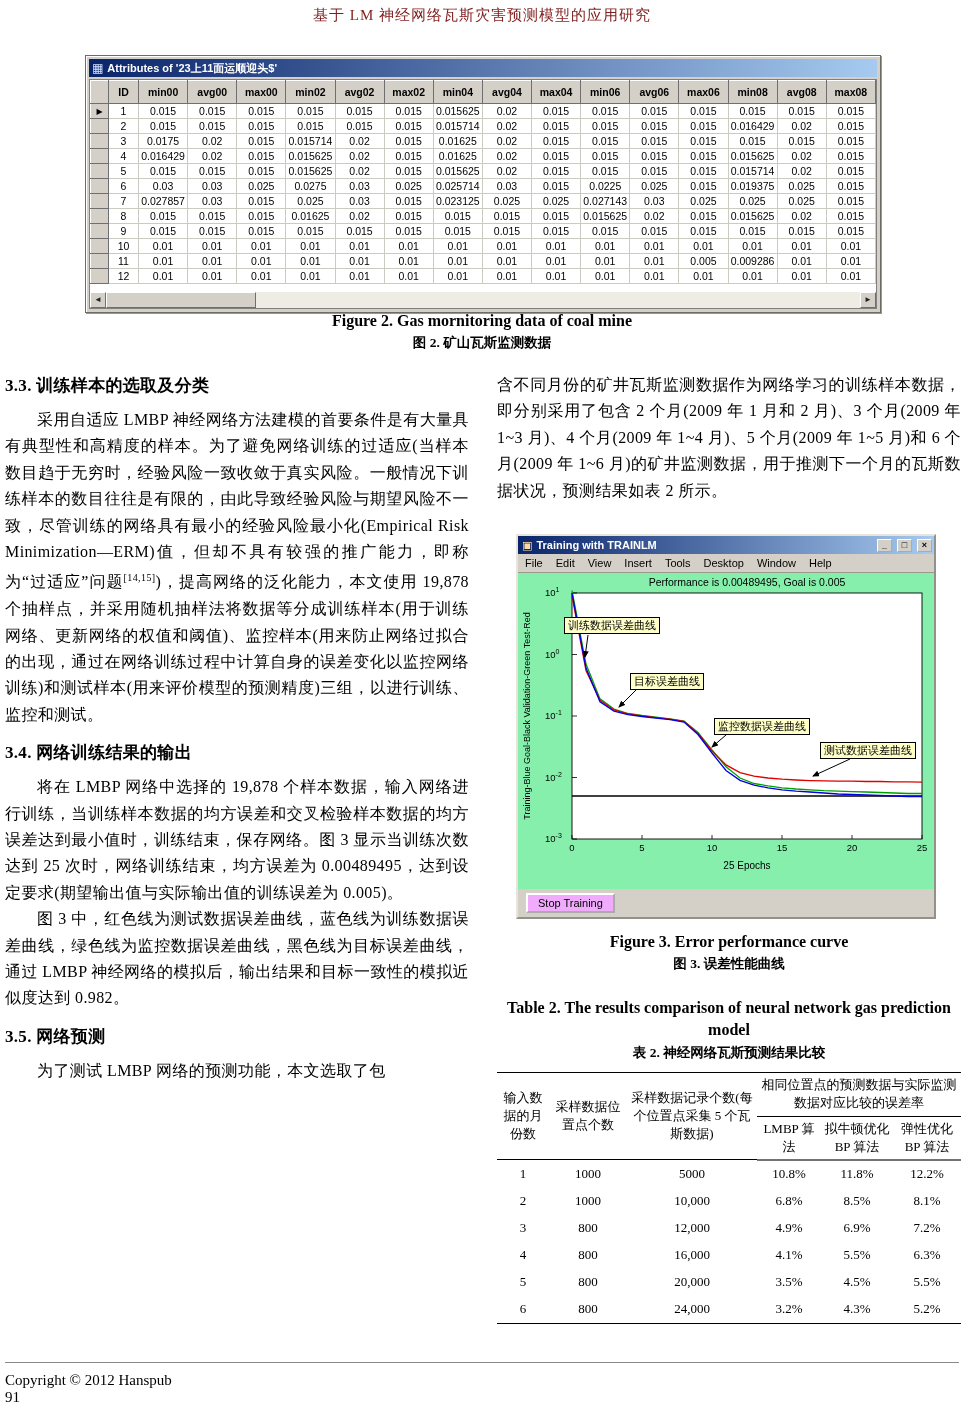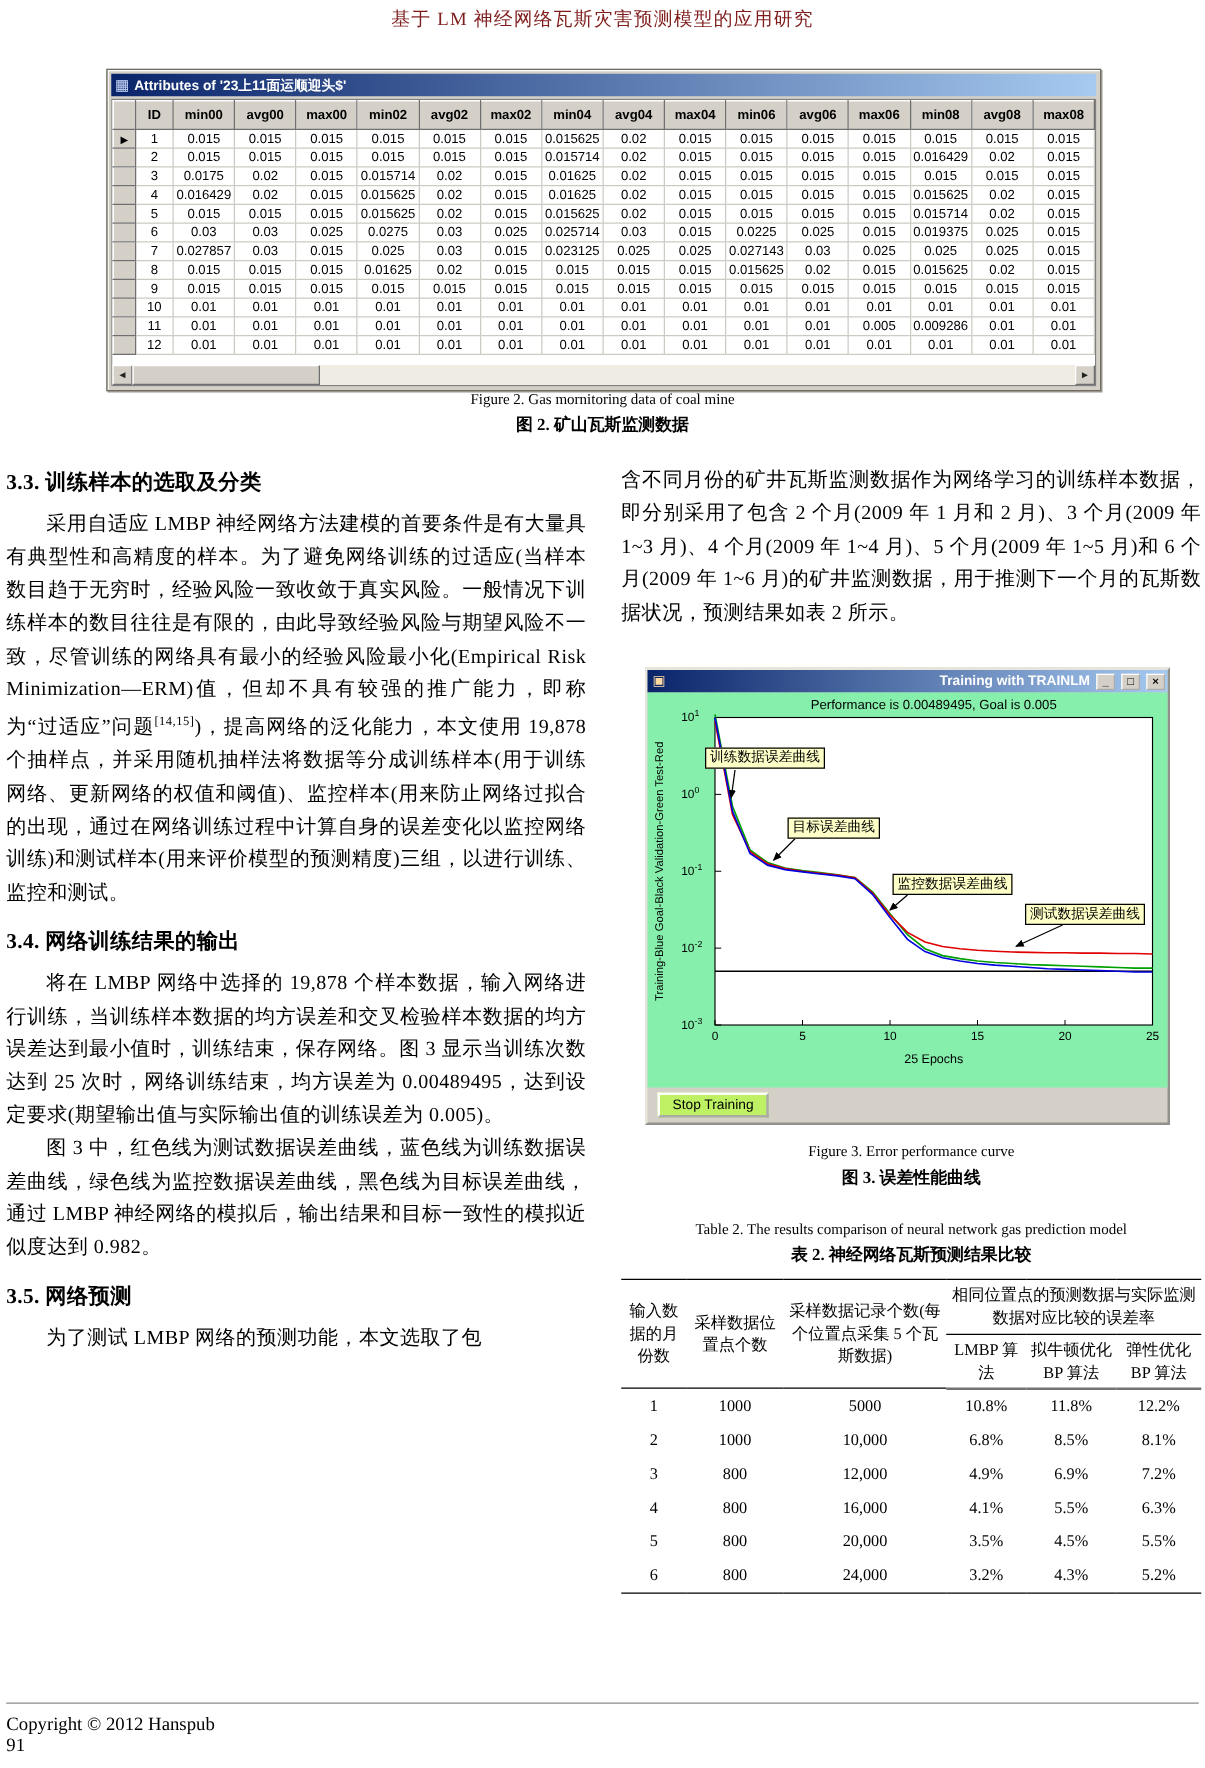--- a/index.html
+++ b/index.html
@@ -28,48 +28,48 @@
   .grid td.sel, .grid th.sel { background:#D4D0C8; border:1px solid;
              border-color:#FFF #6F6F6F #6F6F6F #FFF; font-size:8px; padding:0; text-align:center; }
   .grid-filler { height:8px; background:#fff; }
   .hscroll { height:16px; background:#EFEDE3; display:flex; align-items:stretch; }
   .sb-btn { width:16px; background:#D4D0C8; border:1px solid; border-color:#FFF #6F6F6F #6F6F6F #FFF;
             font:8px/14px "Liberation Sans","DejaVu Sans",sans-serif; text-align:center; color:#222; }
   .sb-thumb { width:150px; background:#D4D0C8; border:1px solid; border-color:#FFF #6F6F6F #6F6F6F #FFF; }
   .sb-track { flex:1; }
 
   .fig2-cap { position:absolute; top:312px; left:0; width:100%; text-align:center; }
-  .cap-en { font-weight:normal; font-size:12px; }
+  .cap-en { font-weight:bold; font-size:16px; }
   .cap-zh { font-weight:bold; font-size:13.5px; margin-top:4px;font-family:Liberation Serif, serif; }
 
   
   .cols { position:absolute; top:372px; left:5px; width:956px; display:flex; gap:28px; }
   .col { width:464px; }
   .col p { font-size:16px; line-height:26.4px; text-align:justify; letter-spacing:0.4px; }
   p.indent { text-indent:2em; }
   h3.sec { font-size:17px; font-weight:bold; margin:13px 0 10px; letter-spacing:0.3px; }
   .col.left h3.sec:first-child { margin-top:2px; }
   sup.cite { font-size:10px; }
 
   
   .ml-window { width:420px; margin:30px 0 0 19px; background:#D4D0C8; border:2px outset #E7E4DC; }
   .ml-titlebar { height:18px; background:linear-gradient(90deg,#0A246A,#A6CAF0);
                  display:flex; align-items:center; padding:0 2px 0 4px; gap:4px; }
   .ml-wicon { color:#ffd9a0; font:11px/11px "Liberation Sans","DejaVu Sans",sans-serif; }
-  .ml-title { color:#fff; font:bold 11px "Liberation Sans","DejaVu Sans",sans-serif; flex:1; white-space:nowrap;text-align:right; }
+  .ml-title { color:#fff; font:bold 11px "Liberation Sans","DejaVu Sans",sans-serif; flex:1; white-space:nowrap; }
   .ml-btn { display:inline-block; width:15px; height:13px; background:#D4D0C8; border:1px outset #fff;
             font:bold 9px/11px "Liberation Sans","DejaVu Sans",sans-serif; text-align:center; margin-left:1px; }
   .ml-menu { height:19px; background:#D4D0C8; border-bottom:1px solid #9a9a8e; display:flex;
              align-items:center; gap:13px; padding:0 7px;
              font:11px "Liberation Sans","DejaVu Sans",sans-serif; }
   .ml-canvas { position:relative; width:416px; height:316px; background:#86efac; }
   .ann { position:absolute; background:#FFFFC8; border:1px solid #000; padding:0 3px;
          font:11px/15px "Liberation Sans","DejaVu Sans",sans-serif; white-space:nowrap; z-index:2; }
   .ml-bottom { height:28px; display:flex; align-items:center; padding-left:8px; }
-  .stop-btn { font:11px "Liberation Sans","DejaVu Sans",sans-serif; background:#bef264;
+  .stop-btn { font:11px "Liberation Sans","DejaVu Sans",sans-serif; background:#f0abfc;
               border:2px outset #fff; padding:2px 10px; }
 
   .fig3-cap { text-align:center; margin-top:14px; }
   .t2-cap { text-align:center; margin-top:24px; }
   .t2-cap .cap-en { max-width:452px; margin:0 auto; line-height:1.35; }
 
   
   table.t2 { width:100%; border-collapse:collapse; margin-top:10px; font-size:13px; }
   .t2 thead th { font-weight:normal; vertical-align:middle; text-align:center;
                  padding:3px 2px; line-height:1.4; }
@@ -387,20 +387,30 @@
       <p>含不同月份的矿井瓦斯监测数据作为网络学习的训练样本数据，即分别采用了包含 2 个月(2009 年 1 月和 2 月)、3 个月(2009 年 1~3 月)、4 个月(2009 年 1~4 月)、5 个月(2009 年 1~5 月)和 6 个月(2009 年 1~6 月)的矿井监测数据，用于推测下一个月的瓦斯数据状况，预测结果如表 2 所示。</p>
 
       <div class="ml-window">
         <div class="ml-titlebar">
           <span class="ml-wicon">▣</span>
           <span class="ml-title">Training with TRAINLM</span>
           <span class="ml-btn">_</span>
           <span class="ml-btn">□</span>
           <span class="ml-btn">×</span>
         </div>
+        <div class="ml-menu" id="ml-menu">
+            <span>File</span>
+            <span>Edit</span>
+            <span>View</span>
+            <span>Insert</span>
+            <span>Tools</span>
+            <span>Desktop</span>
+            <span>Window</span>
+            <span>Help</span>
+          </div>
         <div class="ml-canvas">
           <svg id="perf-svg" width="416" height="316" viewBox="0 0 416 316">
             <defs>
               <marker id="ah" markerWidth="8" markerHeight="8" refX="6" refY="3" orient="auto">
                 <path d="M0,0 L7,3 L0,6 z" fill="#000"></path>
               </marker>
             </defs>
             <rect x="54" y="20" width="350" height="246" fill="#ffffff" stroke="#000" stroke-width="0.9"></rect>
             <text x="229" y="13" text-anchor="middle" font-size="10.5" font-family="Liberation Sans, sans-serif">Performance is 0.00489495, Goal is 0.005</text>
             <text x="12" y="143" text-anchor="middle" font-size="9" font-family="Liberation Sans, sans-serif" transform="rotate(-90 12 143)">Training-Blue Goal-Black Validation-Green Test-Red</text>

